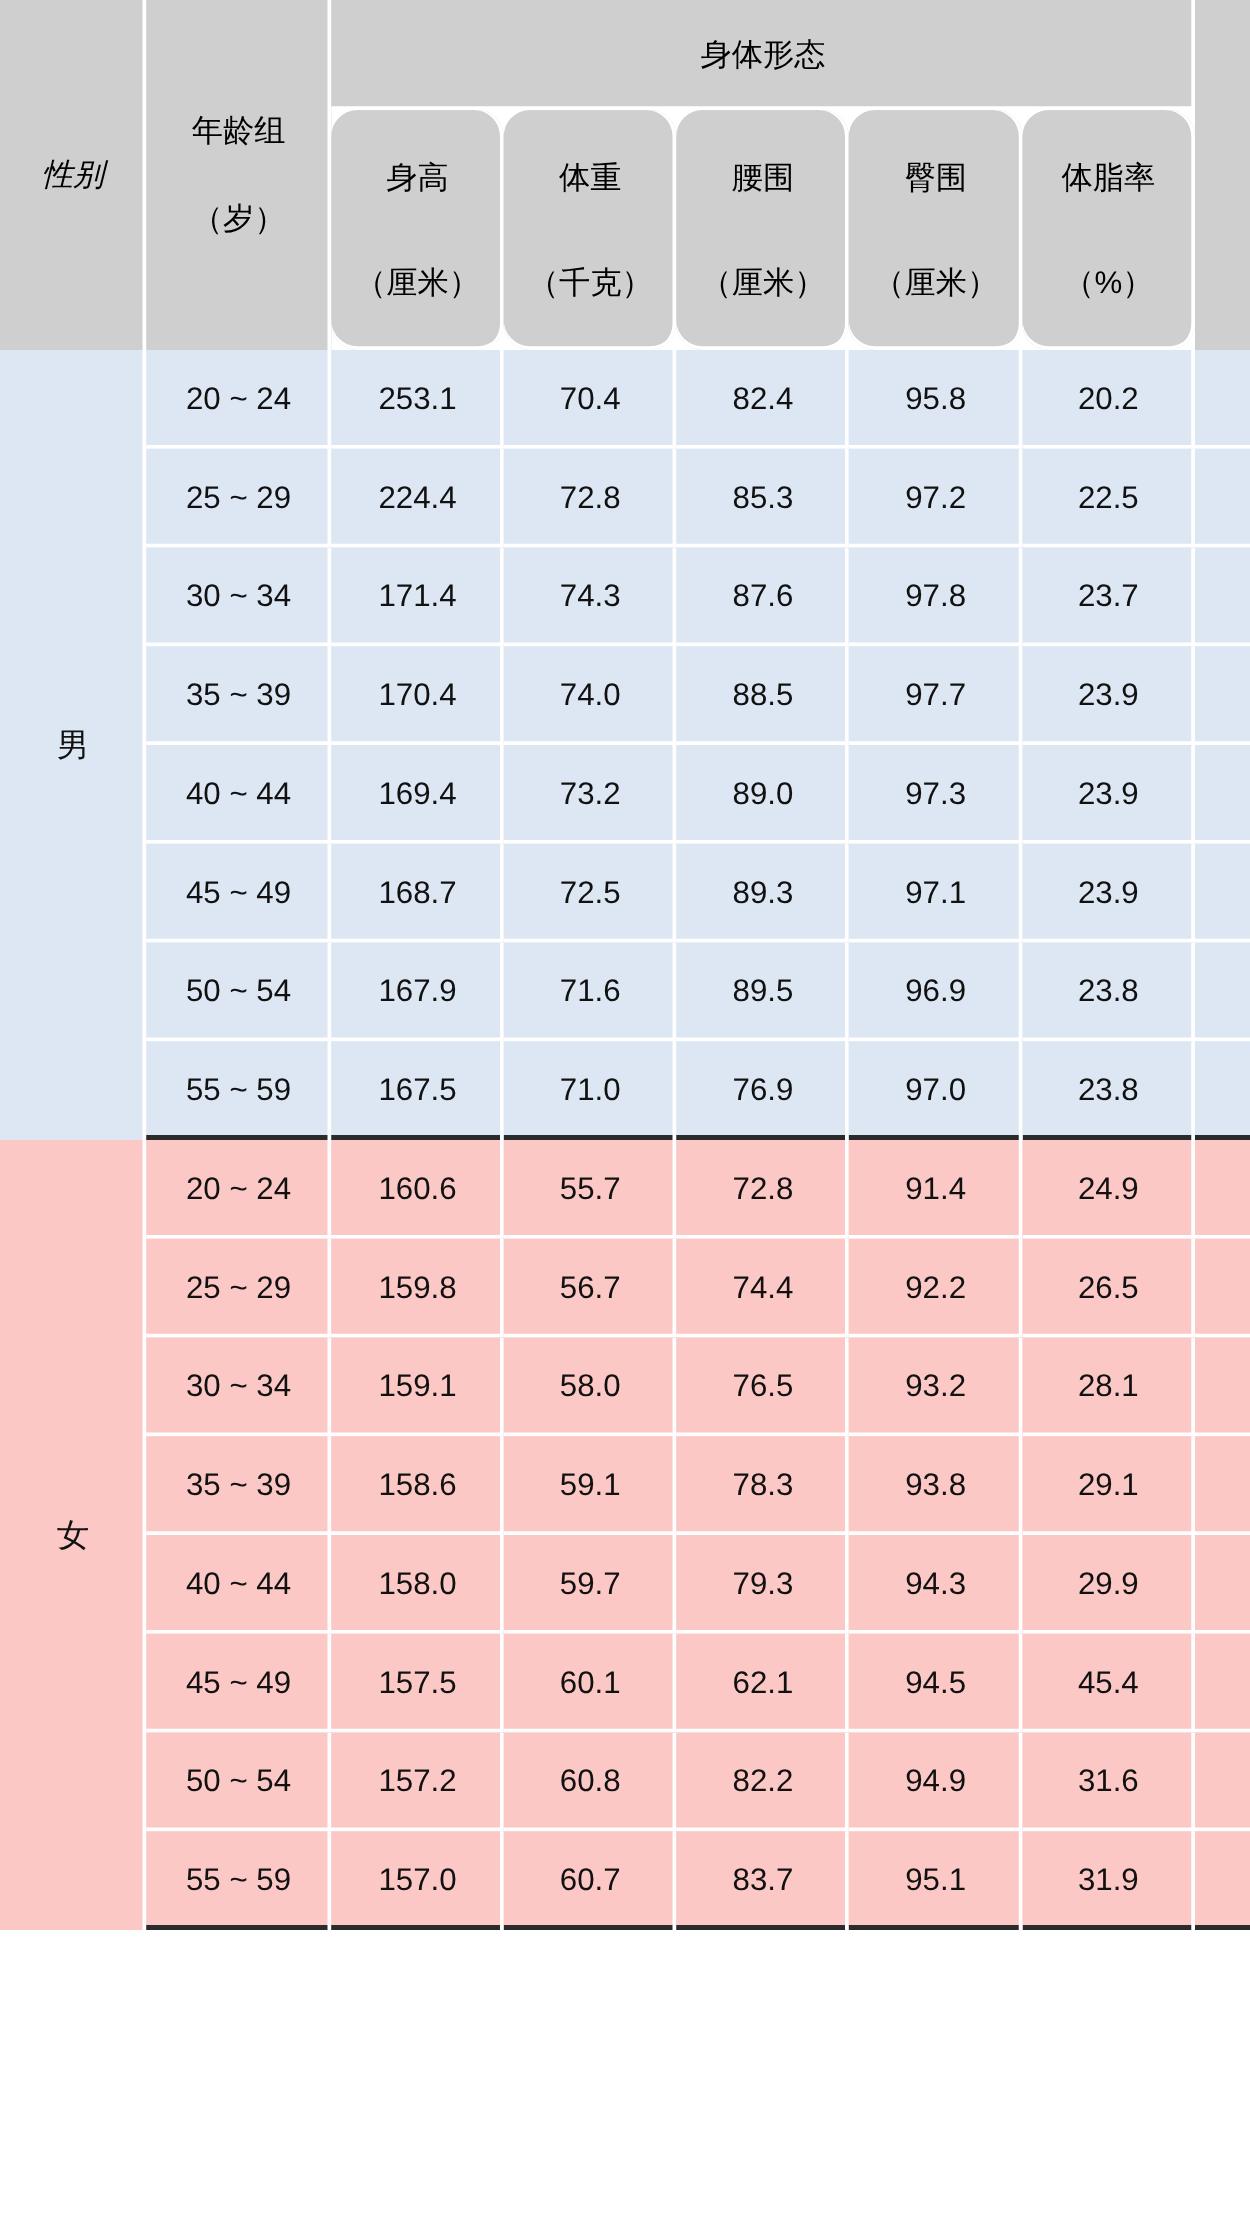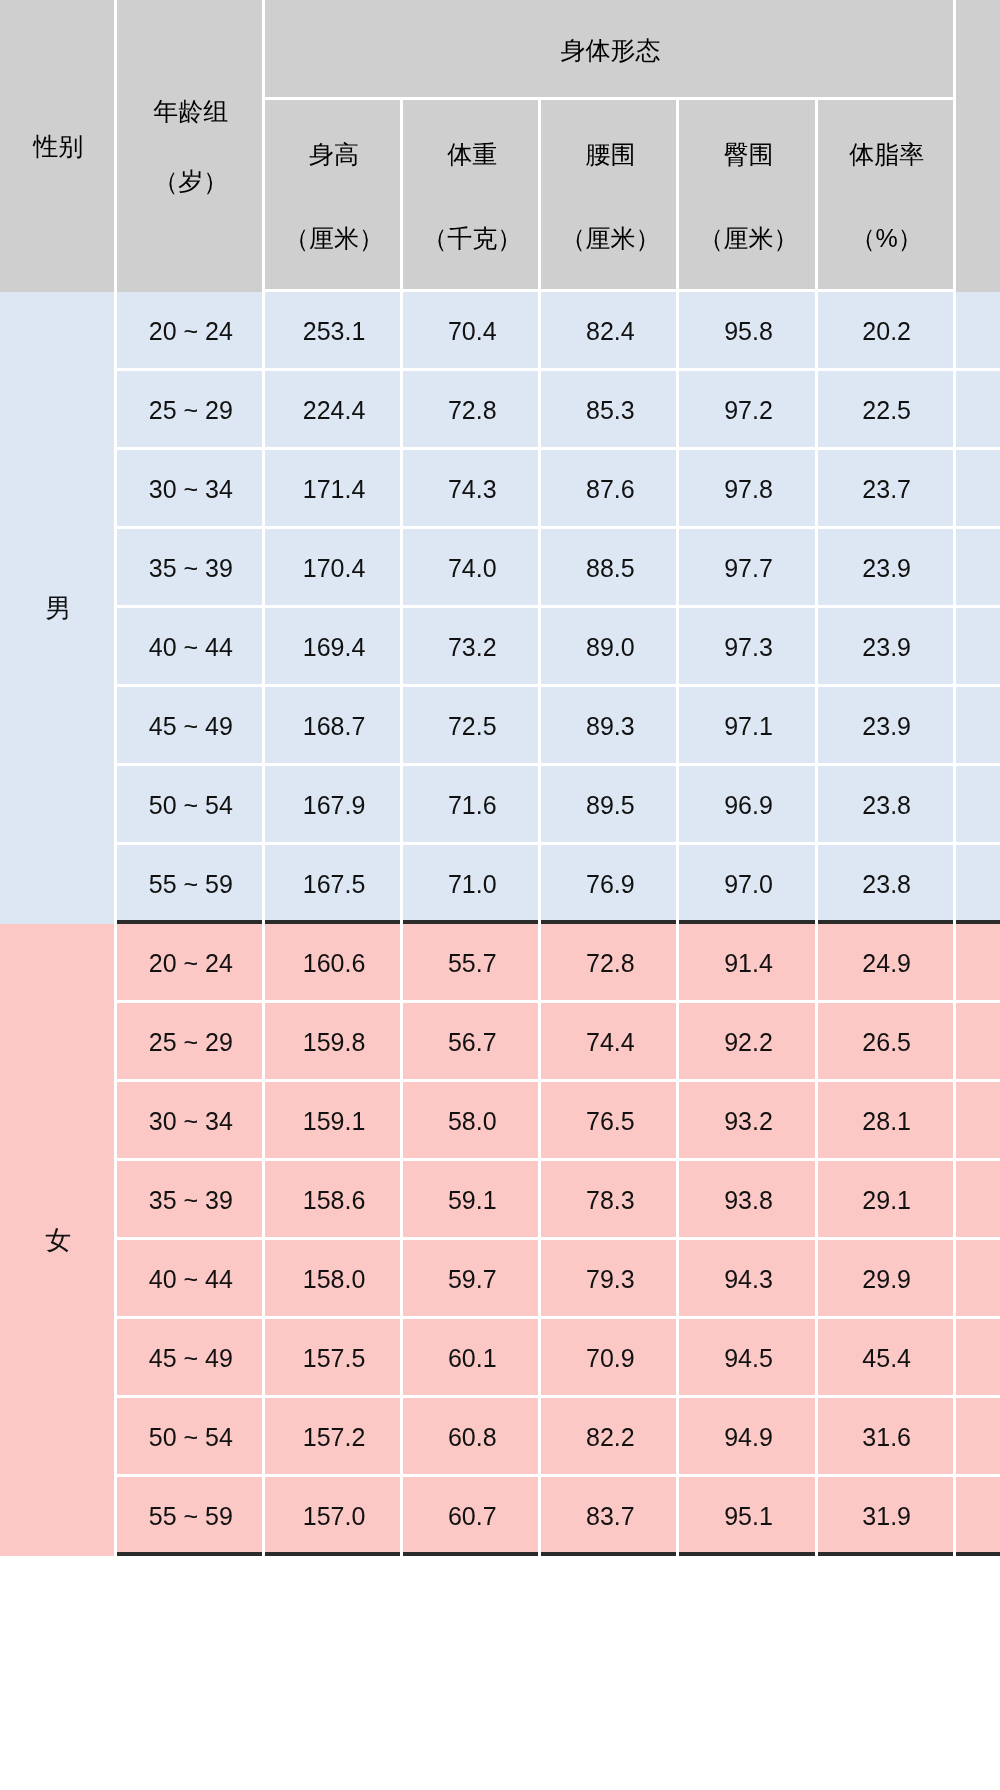--- a/index.html
+++ b/index.html
@@ -42,37 +42,39 @@
     text-align: center;
     vertical-align: middle;
     border: 0;
     box-shadow: inset -3px 0 0 0 #ffffff, inset 0 -3px 0 0 #ffffff;
     padding: 0;
   }
   thead th.no-bottom-rule {
     box-shadow: inset -3px 0 0 0 #ffffff;
   }
   thead th.group-title {
-    height: 100px;
+    height: 88px;
   }
   thead th.sub-head {
     height: 192px;
+    border-radius: 21px;
   }
   thead th.tall-head {
     height: 280px;
   }
   .hd-line {
     display: block;
     line-height: 1.05;
   }
   .hd-line.unit {
     margin-top: 58px;
   }
   .hd-gender-inner {
     display: block;
+    font-style: italic;
   }
   .hd-age-inner .hd-line.unit {
     margin-top: 44px;
   }
 
   
   tbody td {
     font-size: 25px;
     color: #111111;
     text-align: center;
@@ -273,21 +275,21 @@
           <td class="rule-cell">59.7</td>
           <td class="rule-cell">79.3</td>
           <td class="rule-cell">94.3</td>
           <td class="rule-cell">29.9</td>
           <td class="rule-cell"></td>
         </tr>
         <tr class="sex-female">
           <td class="rule-cell">45 ~ 49</td>
           <td class="rule-cell">157.5</td>
           <td class="rule-cell">60.1</td>
-          <td class="rule-cell">70.9</td>
+          <td class="rule-cell">62.1</td>
           <td class="rule-cell">94.5</td>
           <td class="rule-cell">45.4</td>
           <td class="rule-cell"></td>
         </tr>
         <tr class="sex-female">
           <td class="rule-cell">50 ~ 54</td>
           <td class="rule-cell">157.2</td>
           <td class="rule-cell">60.8</td>
           <td class="rule-cell">82.2</td>
           <td class="rule-cell">94.9</td>

